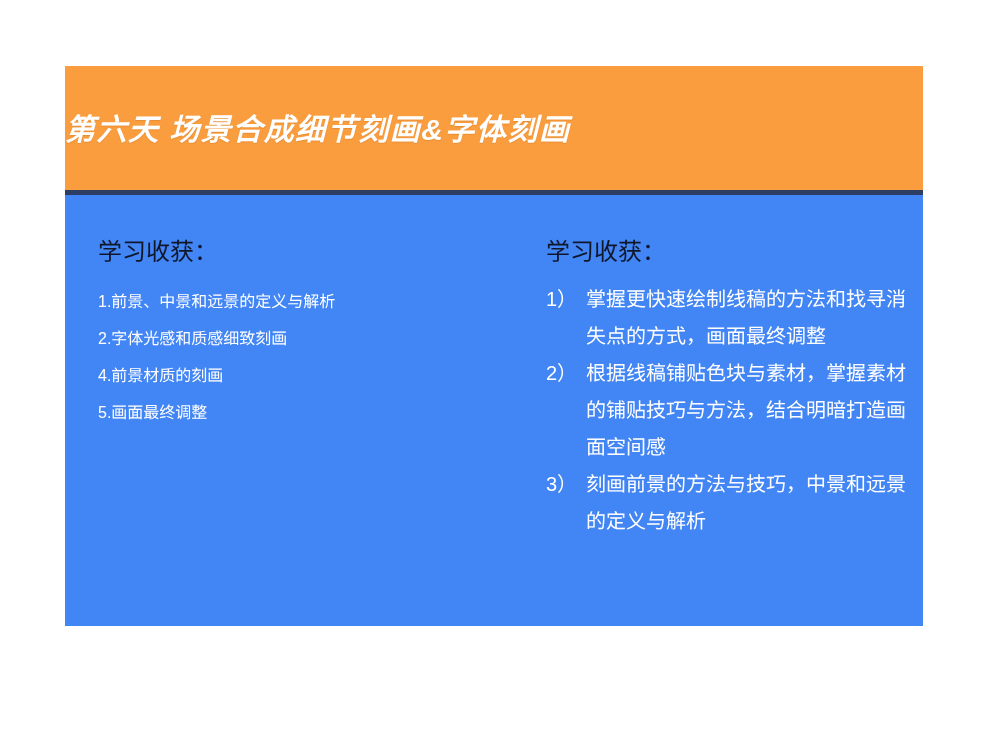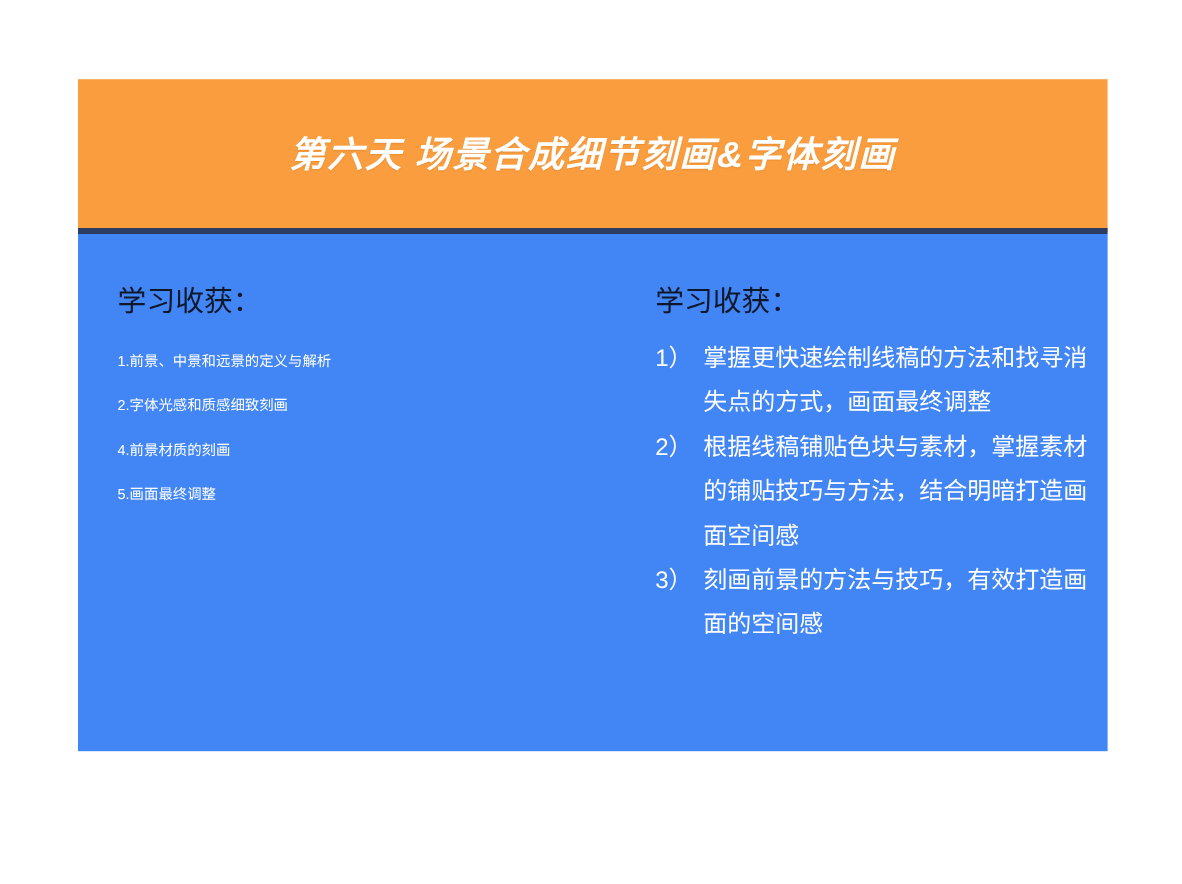--- a/index.html
+++ b/index.html
@@ -26,21 +26,20 @@
   
   .title-banner {
     position: absolute;
     left: 65px;
     top: 66px;
     width: 858px;
     height: 127px;
     background: #fa9d3e;
     display: flex;
     align-items: center;
-    justify-content: center;
     box-sizing: border-box;
   }
 
   .title-text {
     font-size: 30px;
     font-weight: bold;
     font-style: italic;
     color: #ffffff;
     letter-spacing: 1.5px;
     line-height: 1.2;
@@ -106,21 +105,21 @@
 
   
   .list-simple {
     list-style: none;
     margin: 0;
     padding: 0;
     margin-top: 16px;
   }
 
   .list-simple li {
-    font-size: 12px;
+    font-size: 16px;
     line-height: 37px;
     color: #ffffff;
     white-space: nowrap;
   }
 
   
   .list-hanging {
     list-style: none;
     margin: 0;
     padding: 0;
@@ -178,19 +177,19 @@
         <li>
           <span class="marker">1）</span>
           <span class="body">掌握更快速绘制线稿的方法和找寻消失点的方式，画面最终调整</span>
         </li>
         <li>
           <span class="marker">2）</span>
           <span class="body">根据线稿铺贴色块与素材，掌握素材的铺贴技巧与方法，结合明暗打造画面空间感</span>
         </li>
         <li>
           <span class="marker">3）</span>
-          <span class="body">刻画前景的方法与技巧，有效打造画面的空间感</span>
+          <span class="body">刻画前景的方法与技巧，中景和远景的定义与解析</span>
         </li>
       </ul>
     </div>
 
   </div>
 </div>
 
 </body></html>

